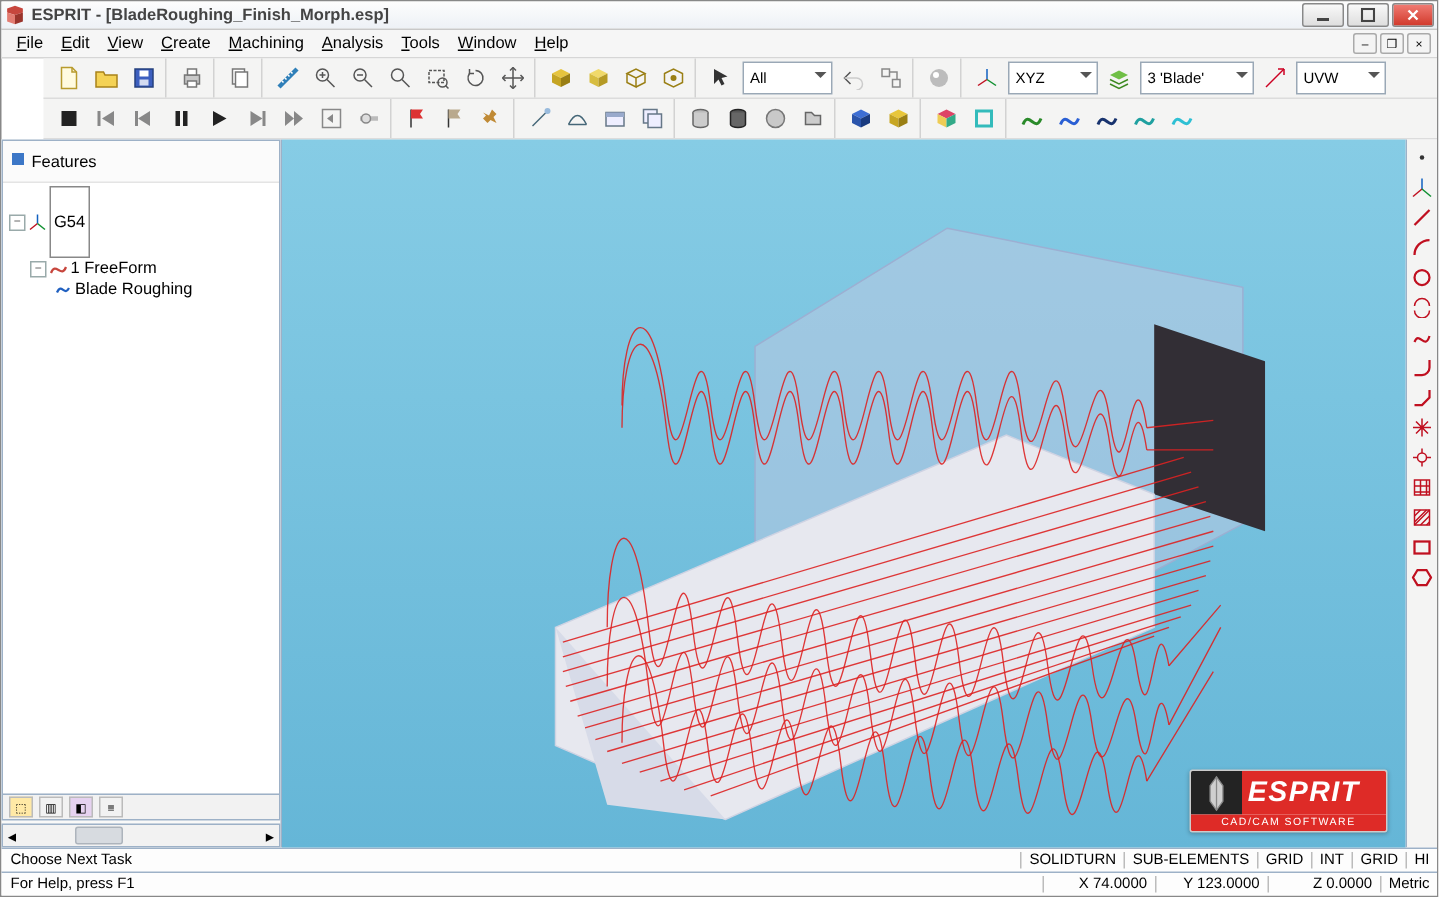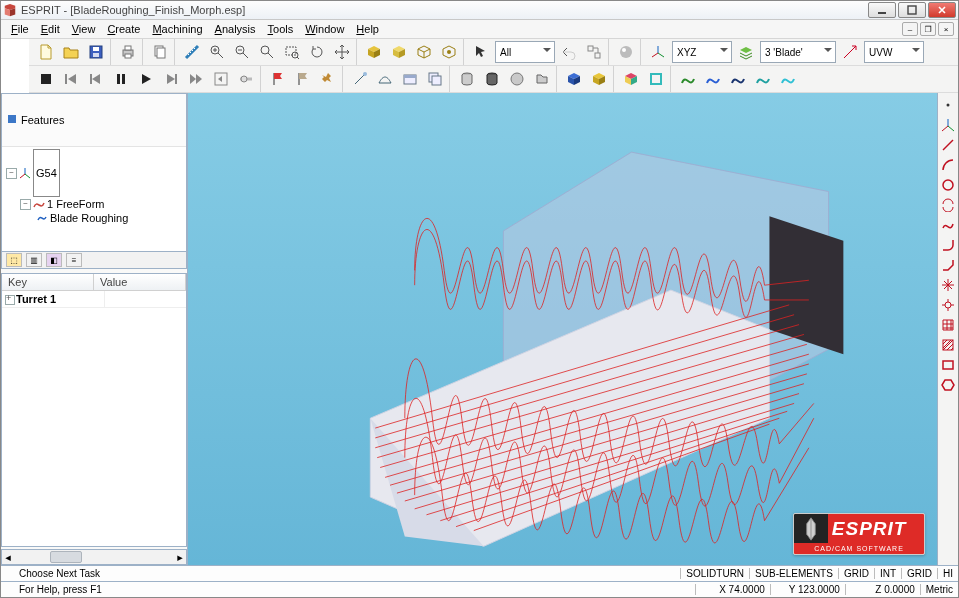--- a/index.html
+++ b/index.html
@@ -14,21 +14,21 @@
     --grid:#cfcfcf;
     --text:#000;
   }
   html,body{margin:0;padding:0;height:100%;font-family:"Segoe UI",Tahoma,Arial,sans-serif;font-size:11px;color:var(--text);}
   body{width:959px;height:598px;overflow:hidden;background:#fff;}
   .app{display:flex;flex-direction:column;width:100%;height:100%;border:1px solid #888;box-sizing:border-box;}
 
   
   .titlebar{height:18px;background:linear-gradient(#fdfdfd,#edf1f6);border-bottom:1px solid #c8c8c8;display:flex;align-items:center;padding:0 2px;font-size:11px;}
   .titlebar .app-icon{width:14px;height:14px;margin-right:4px;display:flex;align-items:center;justify-content:center;color:#c6362f;font-size:10px;font-weight:bold;}
-  .titlebar .title{flex:1;color:#444;}
+  .titlebar .title{flex:1;color:#444;font-weight:bold;}
   .win-buttons{display:flex;gap:2px;}
   .win-btn{width:26px;height:14px;border:1px solid #888;border-radius:2px;display:flex;align-items:center;justify-content:center;font-size:9px;background:linear-gradient(#f9f9f9,#dedede);}
   .win-btn.close{background:linear-gradient(#f07b73,#d13a2c);color:#fff;}
   .win-btn svg{width:10px;height:10px;}
 
   
   .menubar{height:18px;background:var(--menu-bg);border-bottom:1px solid #d6d6d6;display:flex;align-items:center;padding:0 4px;}
   .menubar .m{padding:1px 6px;}
   .menubar .m u{text-decoration:underline;}
   .mdi-ctrl{margin-left:auto;display:flex;gap:2px;}
@@ -42,21 +42,21 @@
   .tb{width:20px;height:20px;display:flex;align-items:center;justify-content:center;background:transparent;border:1px solid transparent;border-radius:2px;}
   .tb svg{width:16px;height:16px;}
   .dd{height:20px;border:1px solid #9aa8b6;background:#fff;display:flex;align-items:center;font-size:10px;padding:0 14px 0 4px;position:relative;min-width:40px;border-radius:0;}
   .dd::after{content:"";position:absolute;right:3px;top:50%;transform:translateY(-50%);border:4px solid transparent;border-top-color:#555;}
 
   
   .main{flex:1;display:flex;min-height:0;}
   .left{width:186px;display:flex;flex-direction:column;border-right:1px solid var(--border);background:var(--panel-bg);}
 
   .tree-wrap{flex:1;border:1px solid var(--border);margin:0;background:#fff;display:flex;flex-direction:column;min-height:0;}
-  .tree-head{padding:19px 4px;border-bottom:1px solid #e4e4e4;display:flex;align-items:center;gap:3px;background:#fbfbfb;font-size:11px;}
+  .tree-head{padding:6px 4px;border-bottom:1px solid #e4e4e4;display:flex;align-items:center;gap:3px;background:#fbfbfb;font-size:11px;}
   .tree-body{flex:1;padding:2px;font-size:11px;overflow:auto;}
   .tnode{display:flex;align-items:center;gap:2px;padding:0 2px;line-height:14px;}
   .tnode .exp{width:9px;height:9px;border:1px solid #9aa;display:flex;align-items:center;justify-content:center;font-size:8px;line-height:8px;color:#555;}
   .tnode .ic{width:12px;height:12px;display:flex;align-items:center;justify-content:center;}
   .tree-tabs{height:16px;border-top:1px solid var(--border);display:flex;align-items:center;padding:0 4px;gap:4px;background:#f2f2f2;}
   .tree-tabs .tt{width:14px;height:12px;border:1px solid #bbb;display:flex;align-items:center;justify-content:center;font-size:8px;}
 
   .props{height:272px;border:1px solid var(--border);margin-top:4px;display:flex;flex-direction:column;background:#fff;}
   .props-head{display:flex;border-bottom:1px solid #d0d0d0;background:linear-gradient(#fff,#eef1f4);}
   .props-head .ph{flex:1;padding:2px 6px;border-right:1px solid #d0d0d0;font-size:11px;color:#444;}
@@ -83,21 +83,21 @@
 
   
   .logo{position:absolute;right:12px;bottom:10px;width:130px;height:40px;background:#fff;border:1px solid #ccc;display:flex;flex-direction:column;align-items:stretch;box-shadow:0 1px 3px rgba(0,0,0,.25);border-radius:2px;overflow:hidden;}
   .logo .top{flex:1;background:linear-gradient(90deg,#232323 0 26%, #de2b27 26% 100%);display:flex;align-items:center;}
   .logo .top .drill{width:26%;display:flex;align-items:center;justify-content:center;}
   .logo .top .txt{flex:1;color:#fff;font-weight:bold;font-style:italic;font-size:19px;letter-spacing:1px;padding-left:4px;}
   .logo .bot{height:11px;background:#de2b27;color:#fff;font-size:7px;display:flex;align-items:center;justify-content:center;letter-spacing:1px;}
 
   
   .status{height:15px;border-top:1px solid var(--border);display:flex;align-items:center;font-size:10px;background:#fdfdfd;}
-  .status .pad{padding:0 18px;}
+  .status .pad{padding:0 6px;}
   .status .spacer{flex:1;}
   .status .cell{padding:0 5px;border-left:1px solid #bcbcbc;text-align:right;}
 
 </style>
 </head>
 <body>
 
 <div class="app">
 
   <div class="titlebar">
@@ -541,32 +541,20 @@
           </div>
         </div>
         <div class="tree-tabs">
           <div class="tt" style="background:#ffe9a6">⬚</div>
           <div class="tt">▥</div>
           <div class="tt" style="background:#e6d2f0">◧</div>
           <div class="tt">≡</div>
         </div>
       </div>
 
-      <div class="props">
-        <div class="props-head">
-          <div class="ph">Key</div>
-          <div class="ph">Value</div>
-        </div>
-        <div class="props-body">
-          <div class="prow">
-            <div class="pk"><b>Turret 1</b></div>
-            <div class="pv"></div>
-          </div>
-        </div>
-      </div>
       <div class="left-scroll">
         <span style="width:12px;text-align:center">◂</span>
         <div class="thumb"></div>
         <span style="flex:1"></span>
         <span style="width:12px;text-align:center">▸</span>
       </div>
     </div>
 
     <div class="viewport-wrap">
       <div class="viewport">

